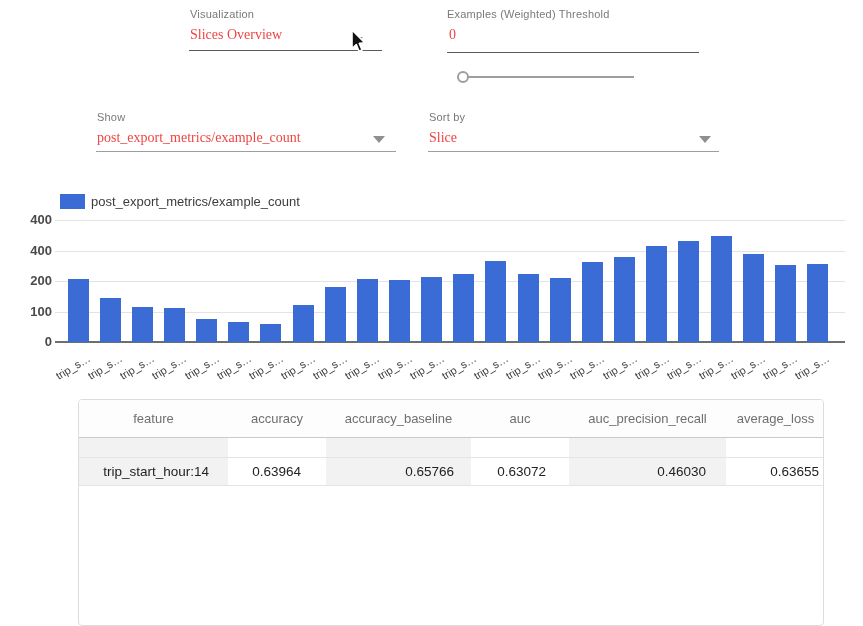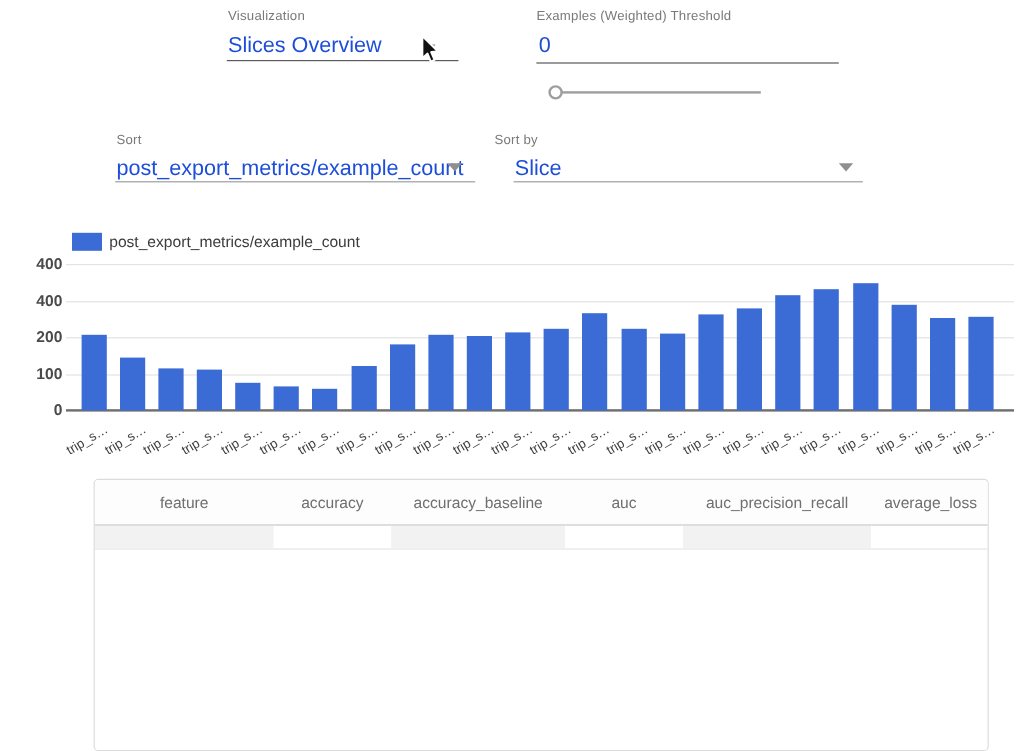--- a/index.html
+++ b/index.html
@@ -1,20 +1,20 @@
 <!DOCTYPE html>
 <html><head>
 <meta charset="utf-8">
 <style>
   html,body{margin:0;padding:0;background:#fff;}
   #app{position:relative;width:863px;height:626px;overflow:hidden;background:#fff;
        font-family:"Liberation Sans","DejaVu Sans",sans-serif;}
   .abs{position:absolute;}
   .ctl-label{font-size:11px;color:#797979;letter-spacing:.2px;}
-  .ctl-value{font-size:18px;color:#1d4ed8;}
+  .ctl-value{font-size:14px;color:#ef4444;font-family:Liberation Serif, serif;}
   .underline-dark{height:1px;background:#5a5a5a;}
   .underline-light{height:1px;background:#9e9e9e;}
   .dd-arrow{width:0;height:0;border-left:6px solid transparent;border-right:6px solid transparent;
             border-top:7px solid #8f8f8f;}
   
   .slider-track{height:2px;background:#9e9e9e;}
   .slider-handle{width:12px;height:12px;border-radius:50%;background:#fff;border:2px solid #9e9e9e;box-sizing:border-box;}
   
   .gridline{height:1px;background:#e3e3e3;left:55px;width:790px;}
   .baseline{height:2px;background:#6e6e6e;left:55px;width:790px;}
@@ -56,26 +56,26 @@
   <svg class="abs" style="left:345px;top:29px;" width="24" height="26" viewBox="0 0 24 26">
     <path d="M7 1 L7 19.5 L11.3 15.6 L14 22.3 L17.1 21 L14.3 14.4 L20 13.9 Z" fill="#111" stroke="#fff" stroke-width="1.6" stroke-linejoin="round"></path>
   </svg>
 
   <div class="abs ctl-label" style="left:447px;top:8px;">Examples (Weighted) Threshold</div>
   <div class="abs ctl-value" style="left:449px;top:27px;">0</div>
   <div class="abs underline-dark" style="left:447px;top:52px;width:252px;"></div>
   <div class="abs slider-track" style="left:458px;top:76px;width:176px;"></div>
   <div class="abs slider-handle" style="left:457px;top:71px;"></div>
 
-  <div class="abs ctl-label" style="left:97px;top:111px;">Sort</div>
+  <div class="abs ctl-label" style="left:97px;top:111px;">Show</div>
   <div class="abs ctl-value" style="left:97px;top:130px;">post_export_metrics/example_count</div>
   <div class="abs underline-light" style="left:96px;top:151px;width:300px;"></div>
   <div class="abs dd-arrow" style="left:373px;top:136px;"></div>
 
-  <div class="abs ctl-label" style="left:412px;top:111px;">Sort by</div>
+  <div class="abs ctl-label" style="left:429px;top:111px;">Sort by</div>
   <div class="abs ctl-value" style="left:429px;top:130px;">Slice</div>
   <div class="abs underline-light" style="left:428px;top:151px;width:291px;"></div>
   <div class="abs dd-arrow" style="left:699px;top:136px;"></div>
 
   <div class="abs legend-swatch" style="left: 60px; top: 194px; background: rgb(59, 108, 214);"></div>
   <div class="abs legend-text" style="left:91px;top:194px;">post_export_metrics/example_count</div>
 
   <div id="chart" class="abs" style="left:0;top:0;width:863px;height:395px;">
       <div class="abs baseline" style="top: 341px;"></div>
       <div class="abs ytick" style="left: 12px; top: 334px;">0</div>
@@ -159,17 +159,25 @@
         </thead>
       <tbody id="mt-body">
           <tr class="filter-row">
             <td></td>
             <td></td>
             <td></td>
             <td></td>
             <td></td>
             <td></td>
           </tr>
+          <tr class="data-row">
+            <td>trip_start_hour:14</td>
+            <td>0.63964</td>
+            <td>0.65766</td>
+            <td>0.63072</td>
+            <td>0.46030</td>
+            <td>0.63655</td>
+          </tr>
         </tbody>
     </table>
   </div>
 
 </div>
 
 </body></html>

